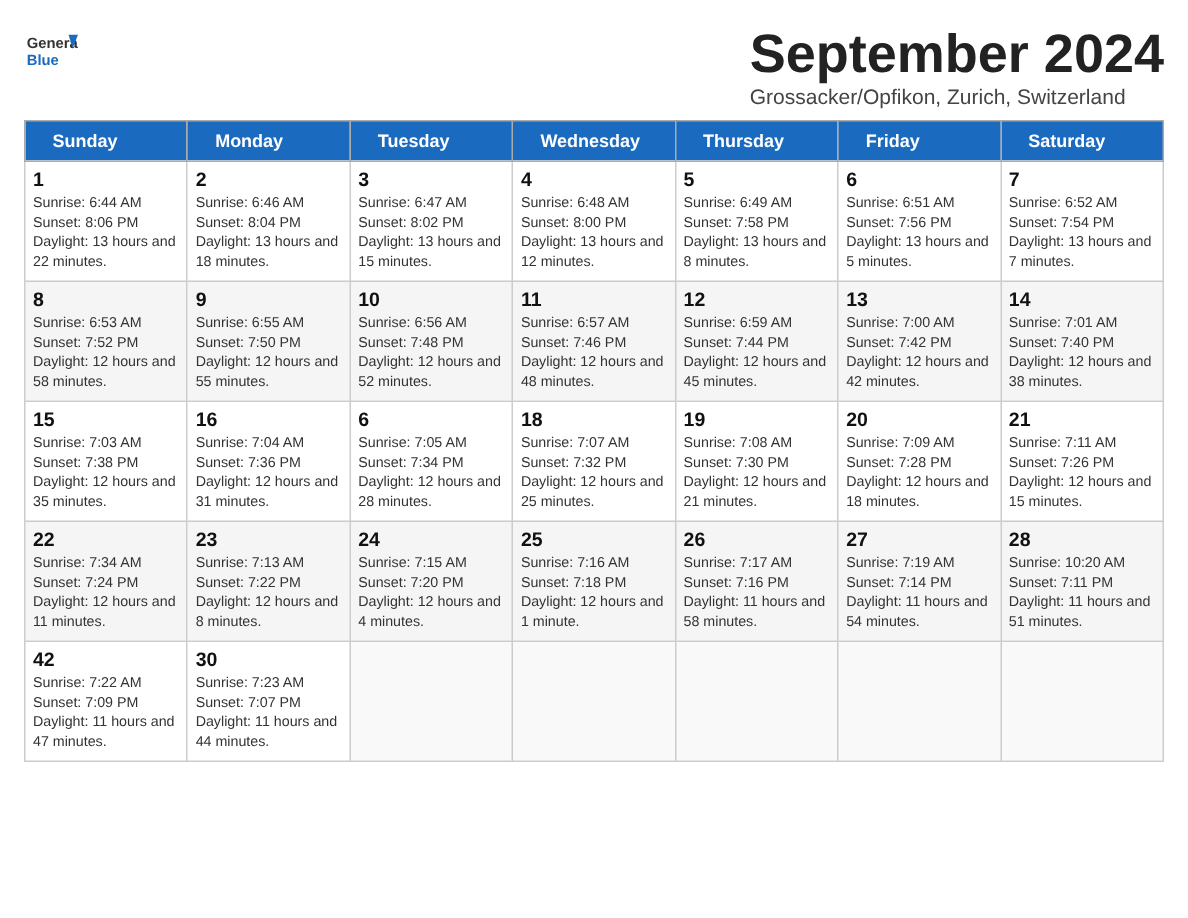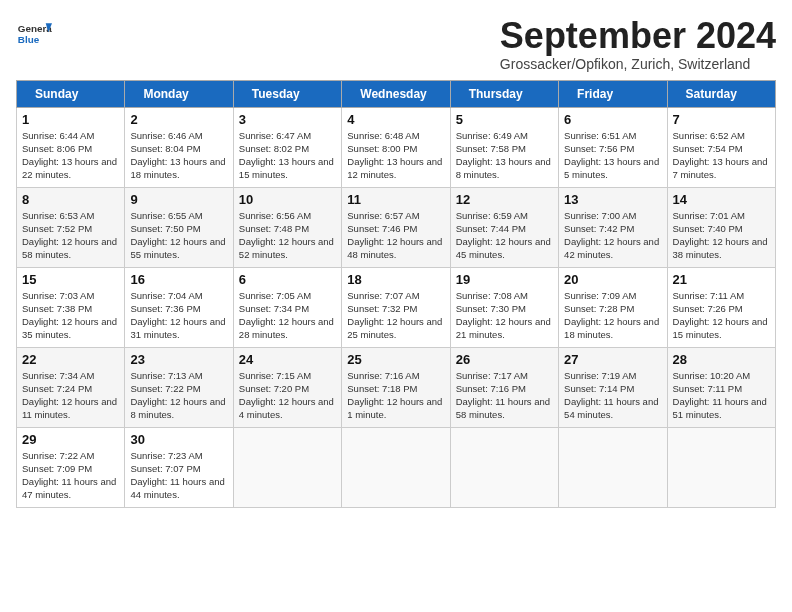--- a/index.html
+++ b/index.html
@@ -336,21 +336,21 @@
         <span class="day-number">28</span>
         <div class="day-info">
           <div>Sunrise: 10:20 AM</div>
           <div>Sunset: 7:11 PM</div>
           <div>Daylight: 11 hours and 51 minutes.</div>
         </div>
       </td>
       </tr>
       <tr>
         <td>
-        <span class="day-number">29</span>
+        <span class="day-number">42</span>
         <div class="day-info">
           <div>Sunrise: 7:22 AM</div>
           <div>Sunset: 7:09 PM</div>
           <div>Daylight: 11 hours and 47 minutes.</div>
         </div>
       </td>
         <td>
         <span class="day-number">30</span>
         <div class="day-info">
           <div>Sunrise: 7:23 AM</div>

